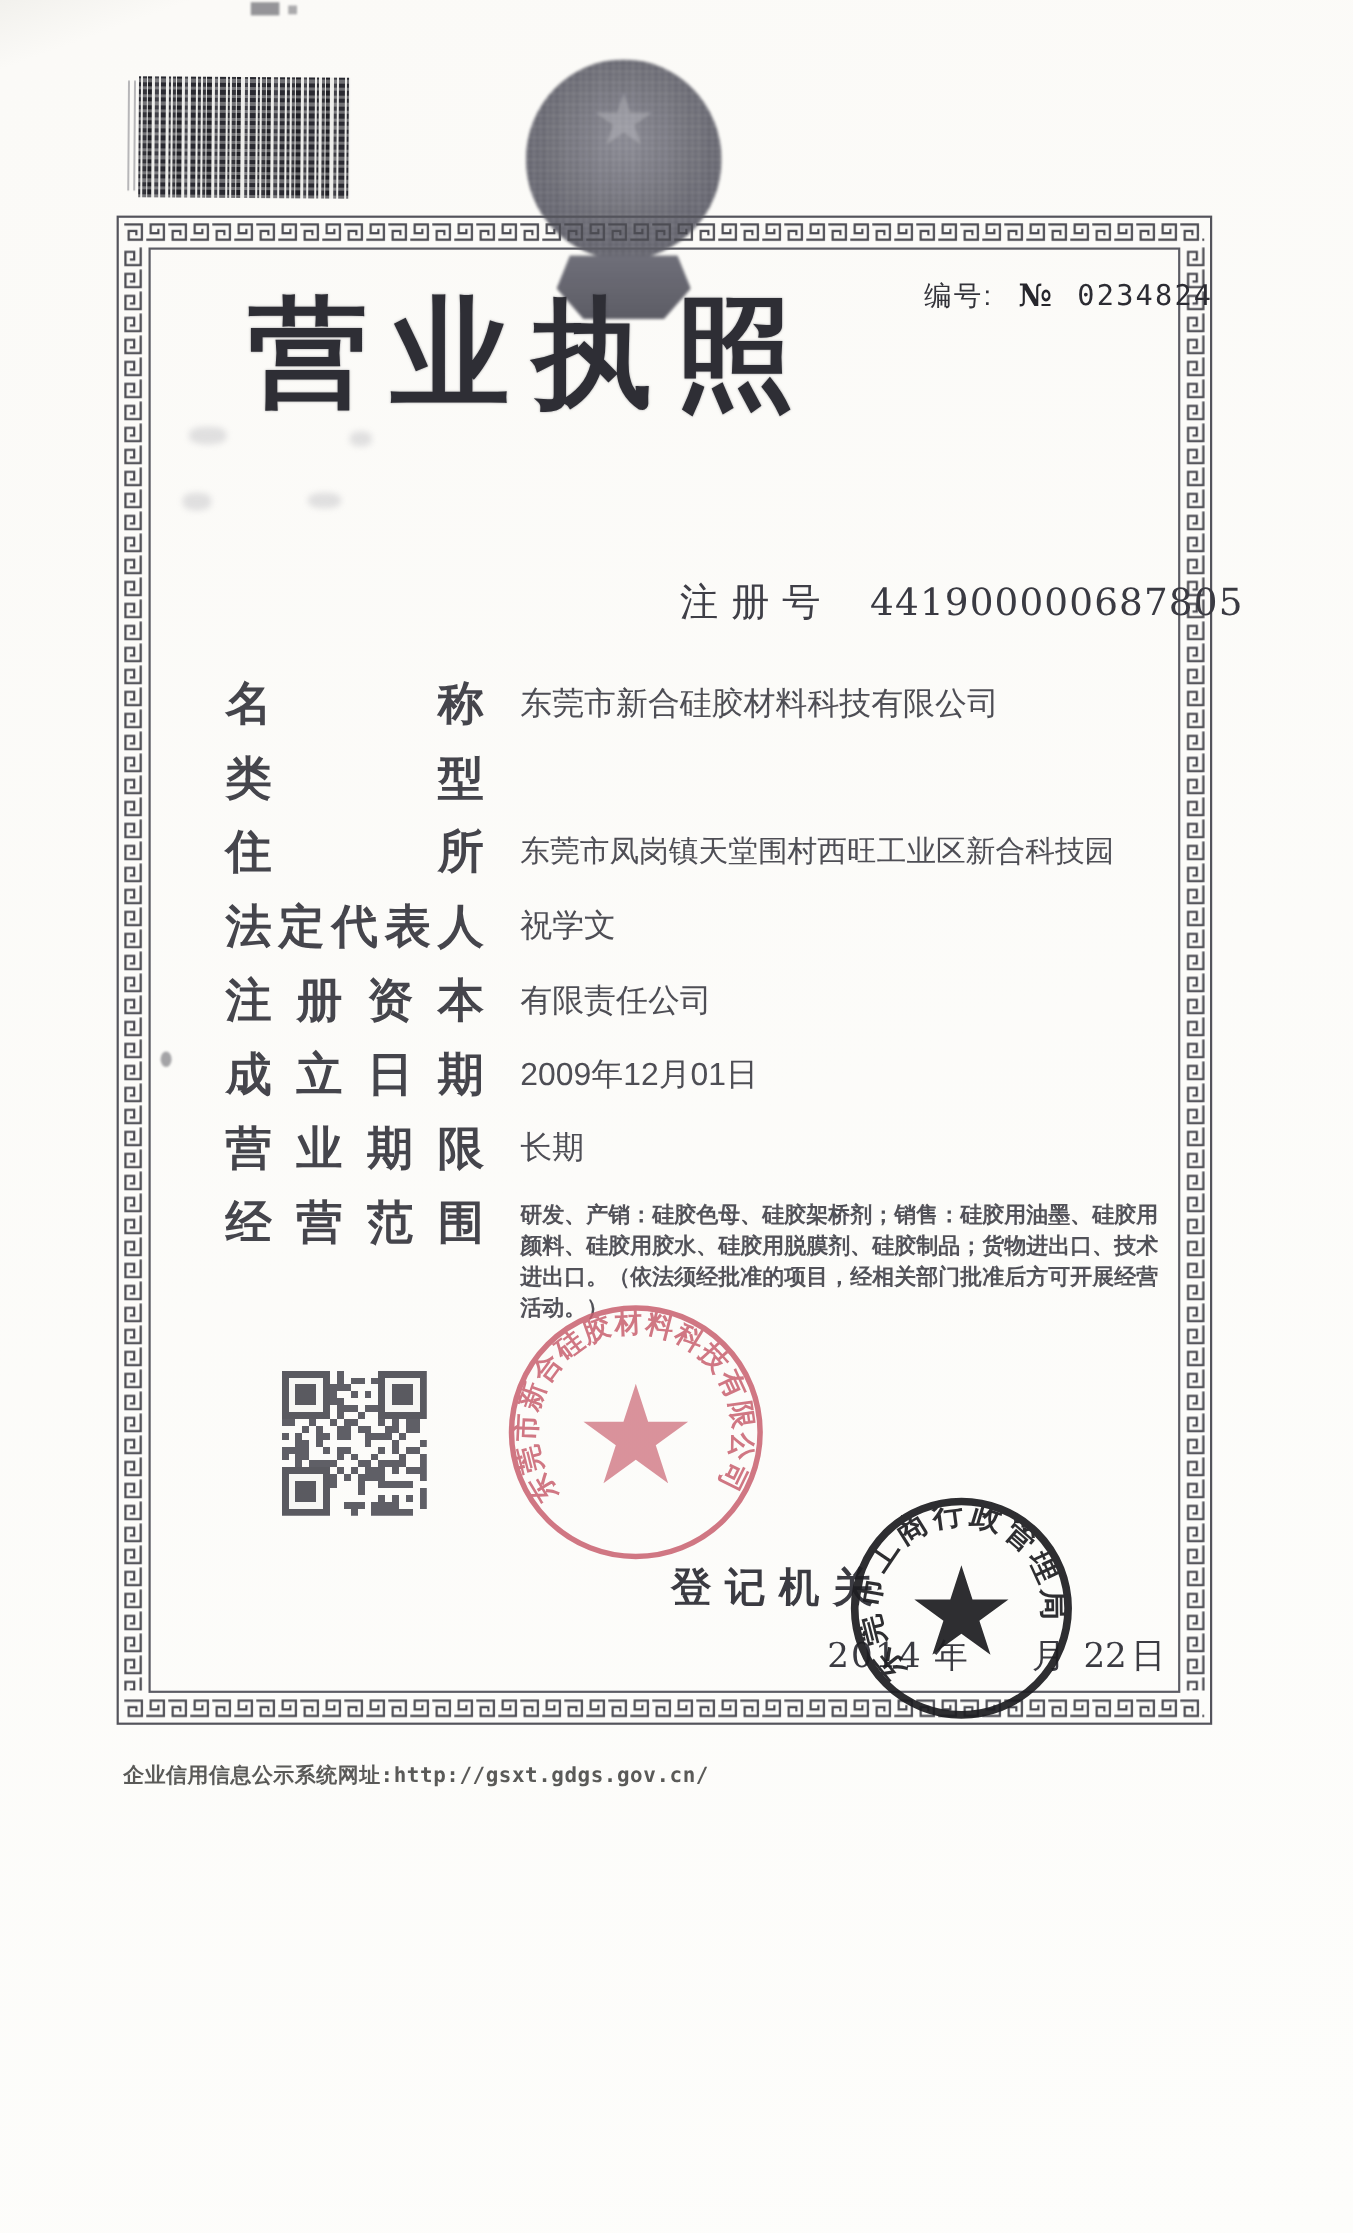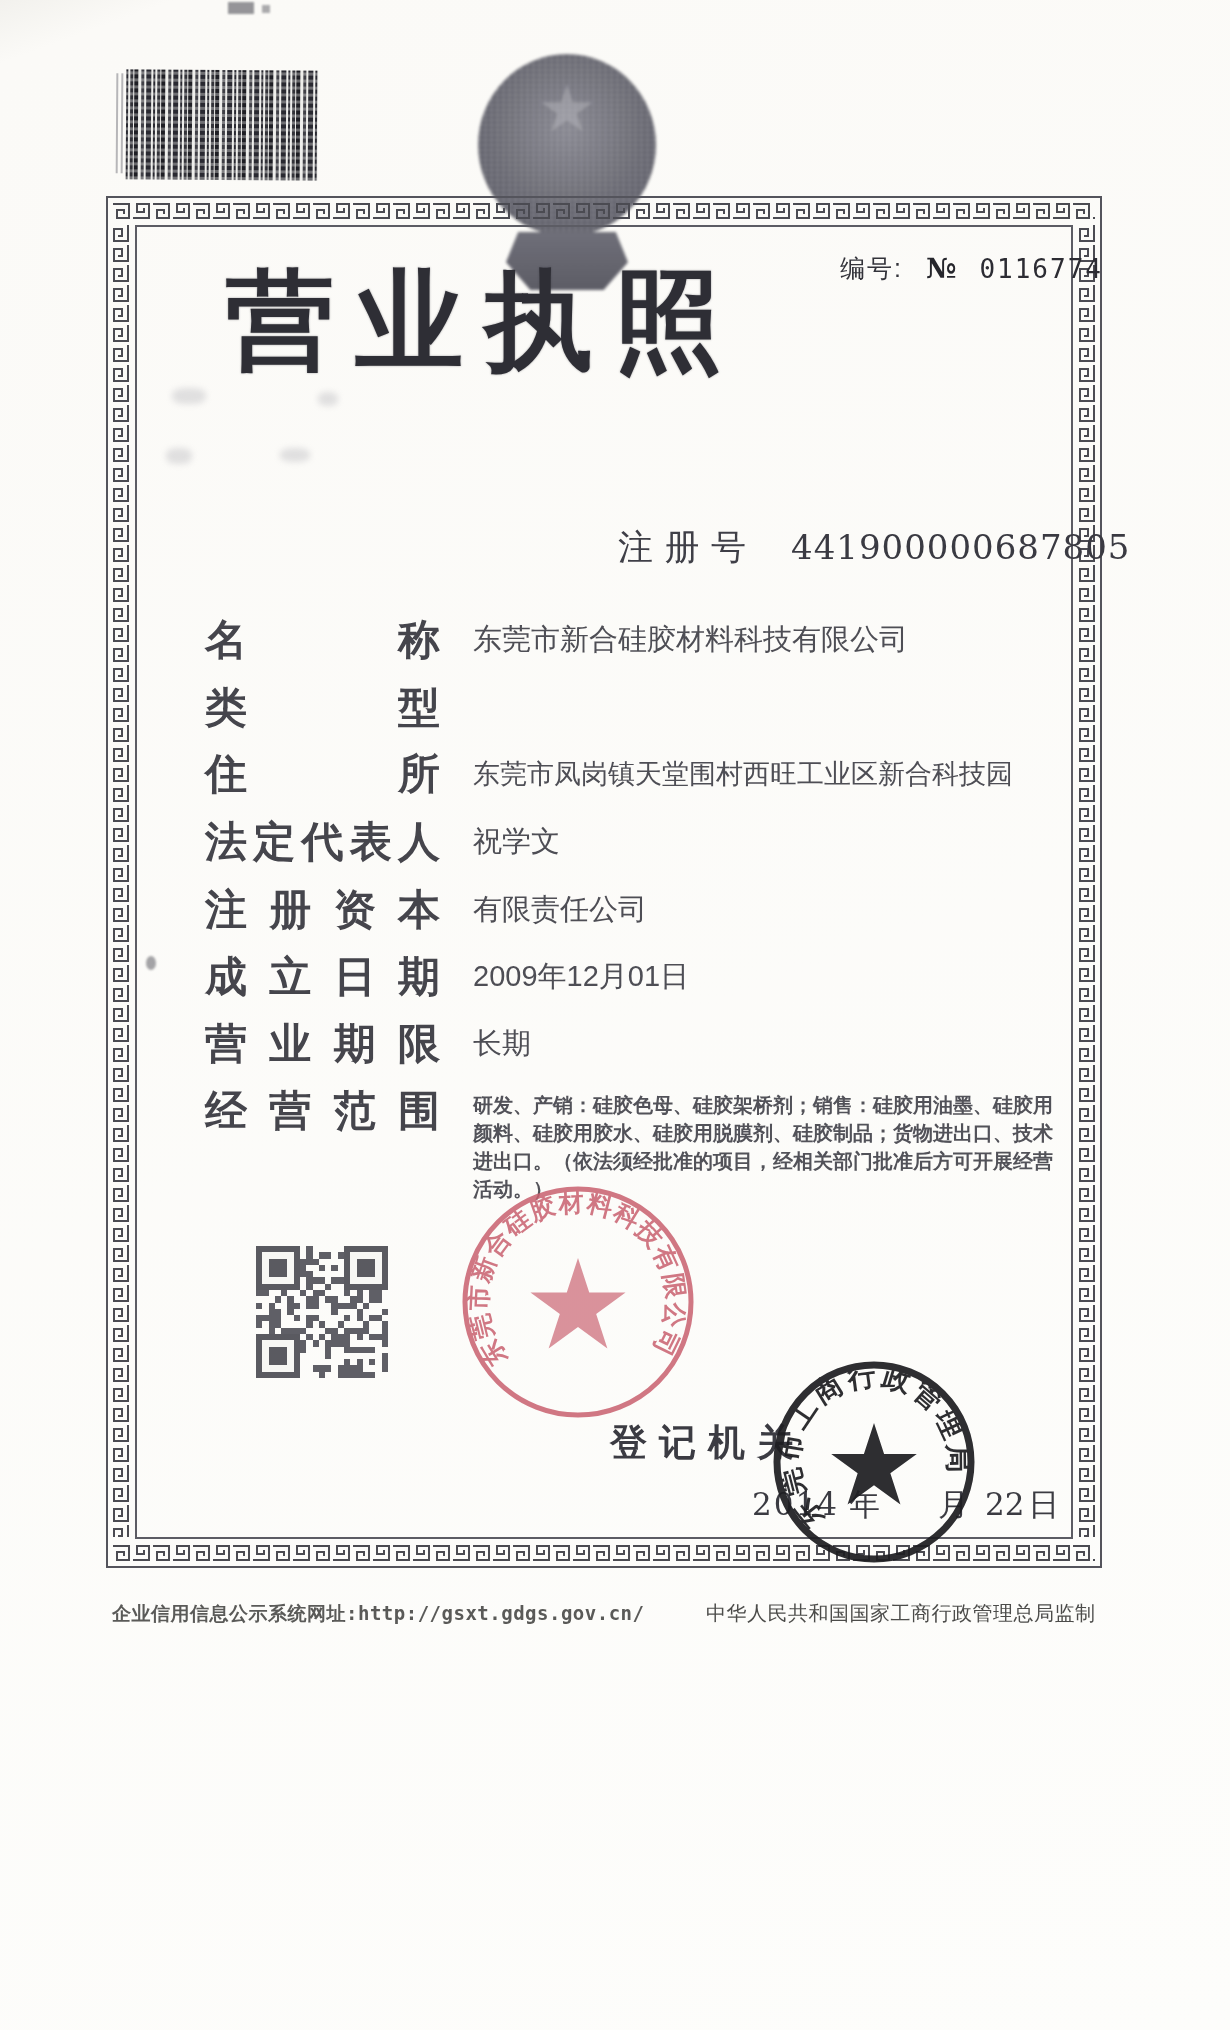--- a/index.html
+++ b/index.html
@@ -140,21 +140,21 @@
     </svg>
     <svg class="s-right" width="20" height="1314">
       <rect width="20" height="1314" fill="url(#meanderV)"></rect>
     </svg>
     <div class="frame-inner"></div>
   </div>
 
   <div class="serial">
     <span class="serial-label">编号:</span>
     <span class="no-sign">№</span>
-    <span class="serial-digits">0116774</span>
+    <span class="serial-digits">0234824</span>
   </div>
 
   <h1 class="title char-justify">
       <span>营</span>
       <span>业</span>
       <span>执</span>
       <span>照</span>
     </h1>
 
   <div class="regline">
@@ -410,15 +410,14 @@
     <circle cx="106" cy="106" r="97" fill="none" stroke="#1d1d21" stroke-width="7"></circle>
     <path transform="translate(106,112) scale(0.9)" d="M0,-50 L11.23,-15.45 L47.55,-15.45 L18.17,5.9 L29.39,40.45 L0,19.1 L-29.39,40.45 L-18.17,5.9 L-47.55,-15.45 L-11.23,-15.45 Z" fill="#1d1d21"></path>
     <g transform="rotate(-14 106 106)">
       <text font-size="28" fill="#1d1d21" font-weight="bold" letter-spacing="2">
         <textPath href="#blackArc" startOffset="0" textLength="315">东莞市工商行政管理局</textPath>
       </text>
     </g>
   </svg>
 
   <div class="footer-left">企业信用信息公示系统网址:http://gsxt.gdgs.gov.cn/</div>
-  <div class="footer-right">中华人民共和国国家工商行政管理总局监制</div>
 
 </div>
 
 </body></html>

